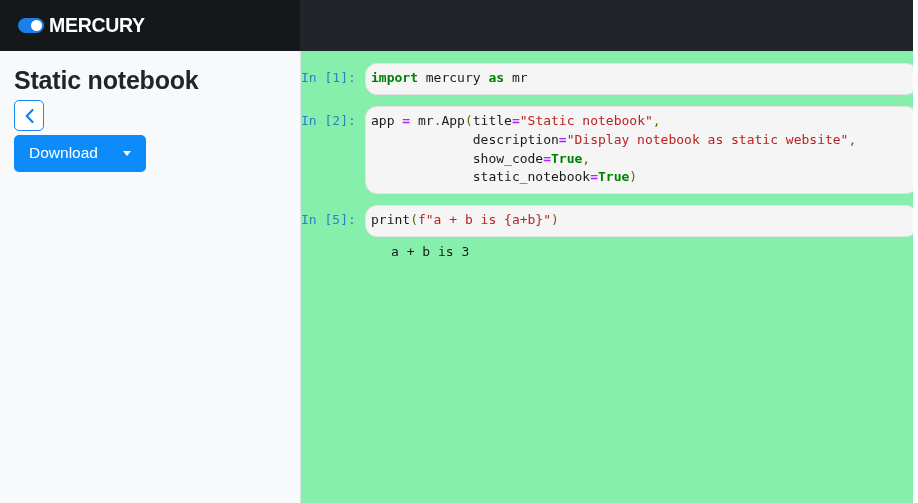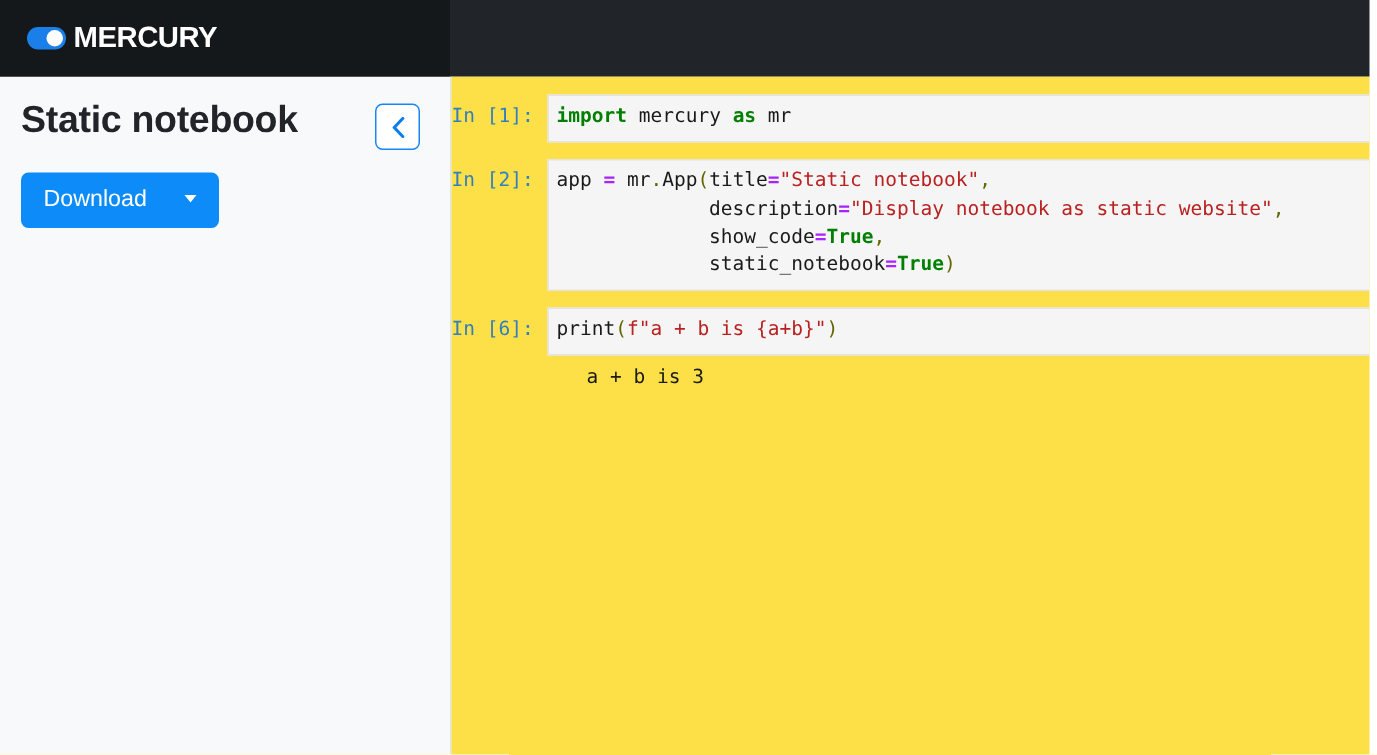--- a/index.html
+++ b/index.html
@@ -75,21 +75,22 @@
     width: 301px;
     height: 452px;
     background: #f8f9fa;
     border-right: 1px solid #dee2e6;
     padding: 14px 20px 0 14px;
   }
   .sidebar-header {
     display: flex;
     align-items: flex-start;
     justify-content: space-between;
-    margin-bottom: 15px;
+    margin-bottom: 4px;
+    flex-direction: column;
   }
   .page-title {
     font-size: 25px;
     font-weight: bold;
     color: #212529;
     line-height: 1.25;
     letter-spacing: -0.2px;
   }
   .collapse-btn {
     width: 30px;
@@ -131,21 +132,21 @@
     display: inline-block;
     margin-left: 1px;
   }
 
   
   .main {
     position: absolute;
     top: 51px; left: 301px;
     width: 617px;
     height: 452px;
-    background: #fde047;
+    background: #86efac;
     overflow: hidden;
     padding-top: 12px;
   }
   .notebook {
     width: 100%;
   }
   .cell {
     display: flex;
     align-items: flex-start;
     margin-bottom: 11px;
@@ -159,21 +160,21 @@
     color: #307fc1;
     font-family: "DejaVu Sans Mono", monospace;
     font-size: 13px;
     line-height: 1.45;
     white-space: pre;
   }
   .cell-body { flex: 1; min-width: 0; }
   .code-box {
     background: #f5f5f5;
     border: 1px solid #e3e3e3;
-    border-radius: 0;
+    border-radius: 12px;
     padding: 5px 8px 6px 5px;
     font-family: "DejaVu Sans Mono", monospace;
     font-size: 13px;
     line-height: 1.45;
     color: #1a1a1a;
     white-space: pre;
     overflow: hidden;
     min-height: 25px;
   }
   .code-box.empty { min-height: 25px; }
@@ -236,21 +237,21 @@
         <div class="cell">
           <div class="prompt">In [2]:</div>
           <div class="cell-body">
             <div class="code-box"><span class="tok-name">app </span><span class="tok-op">=</span><span class="tok-name"> mr</span><span class="tok-punct">.</span><span class="tok-fn">App</span><span class="tok-punct">(</span><span class="tok-name">title</span><span class="tok-op">=</span><span class="tok-str">"Static notebook"</span><span class="tok-punct">,</span><span class="tok-name">
              description</span><span class="tok-op">=</span><span class="tok-str">"Display notebook as static website"</span><span class="tok-punct">,</span><span class="tok-name">
              show_code</span><span class="tok-op">=</span><span class="tok-kw">True</span><span class="tok-punct">,</span><span class="tok-name">
              static_notebook</span><span class="tok-op">=</span><span class="tok-kw">True</span><span class="tok-punct">)</span></div>
           </div>
         </div>
         <div class="cell">
-          <div class="prompt">In [6]:</div>
+          <div class="prompt">In [5]:</div>
           <div class="cell-body">
             <div class="code-box"><span class="tok-fn">print</span><span class="tok-punct">(</span><span class="tok-str">f"a + b is {a+b}"</span><span class="tok-punct">)</span></div>
             <div class="output">a + b is 3</div>
           </div>
         </div>
       </div>
   </div>
 
 </div>
 

